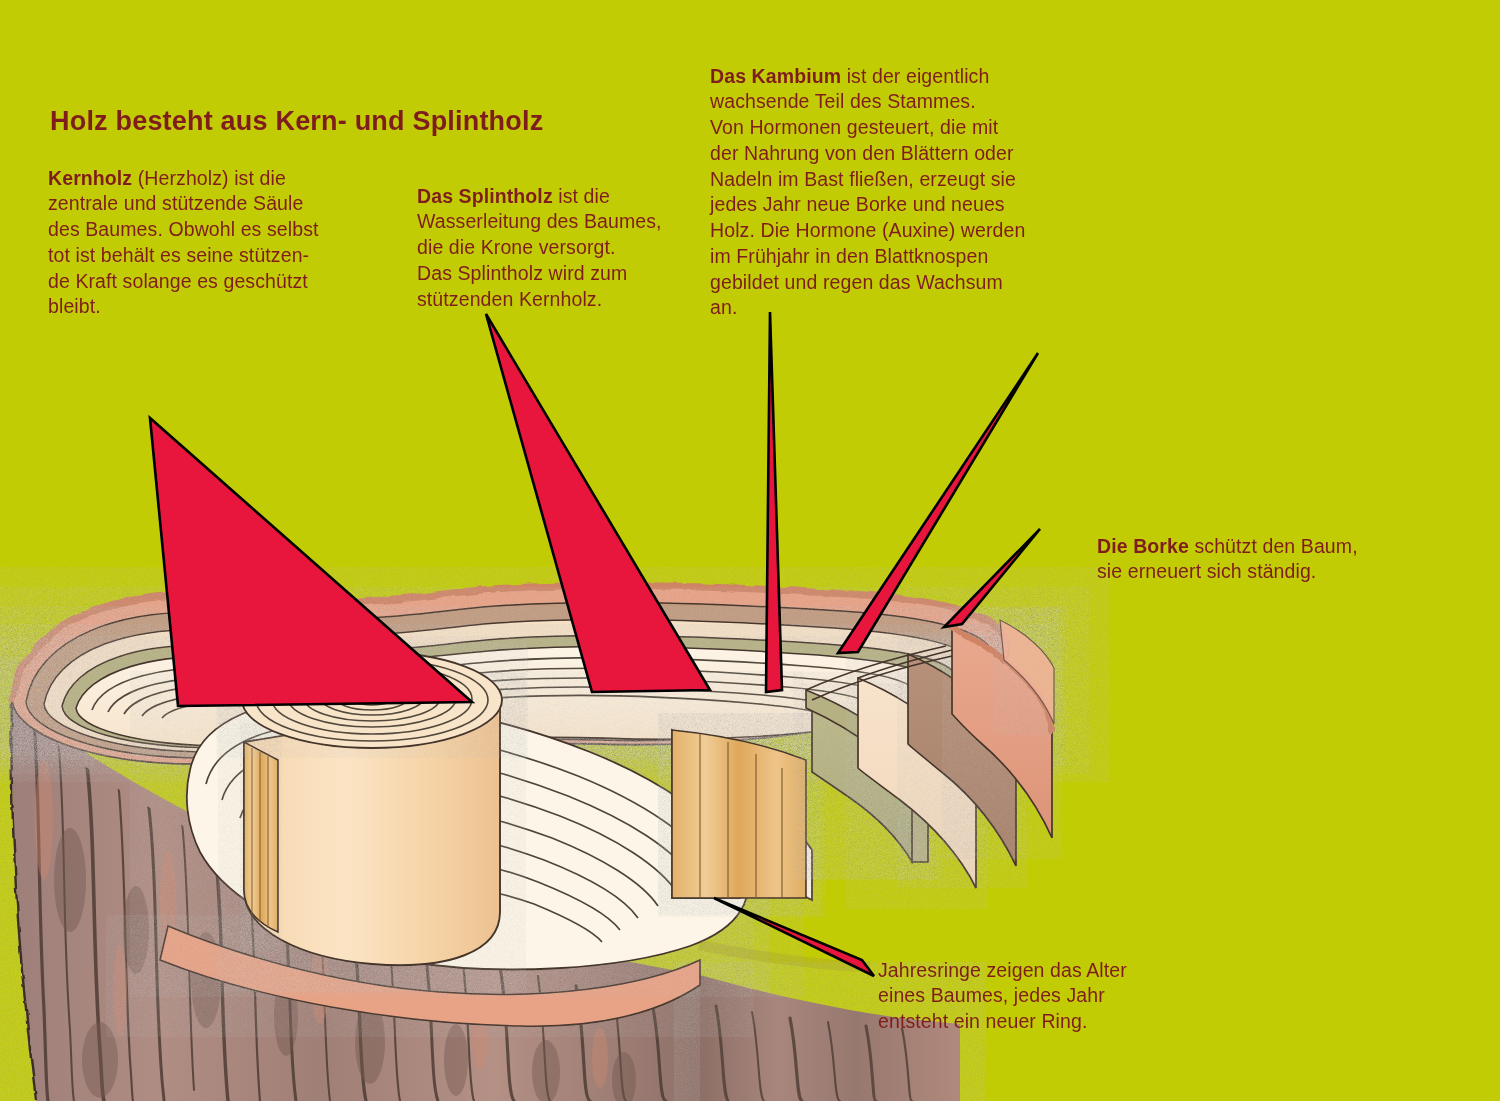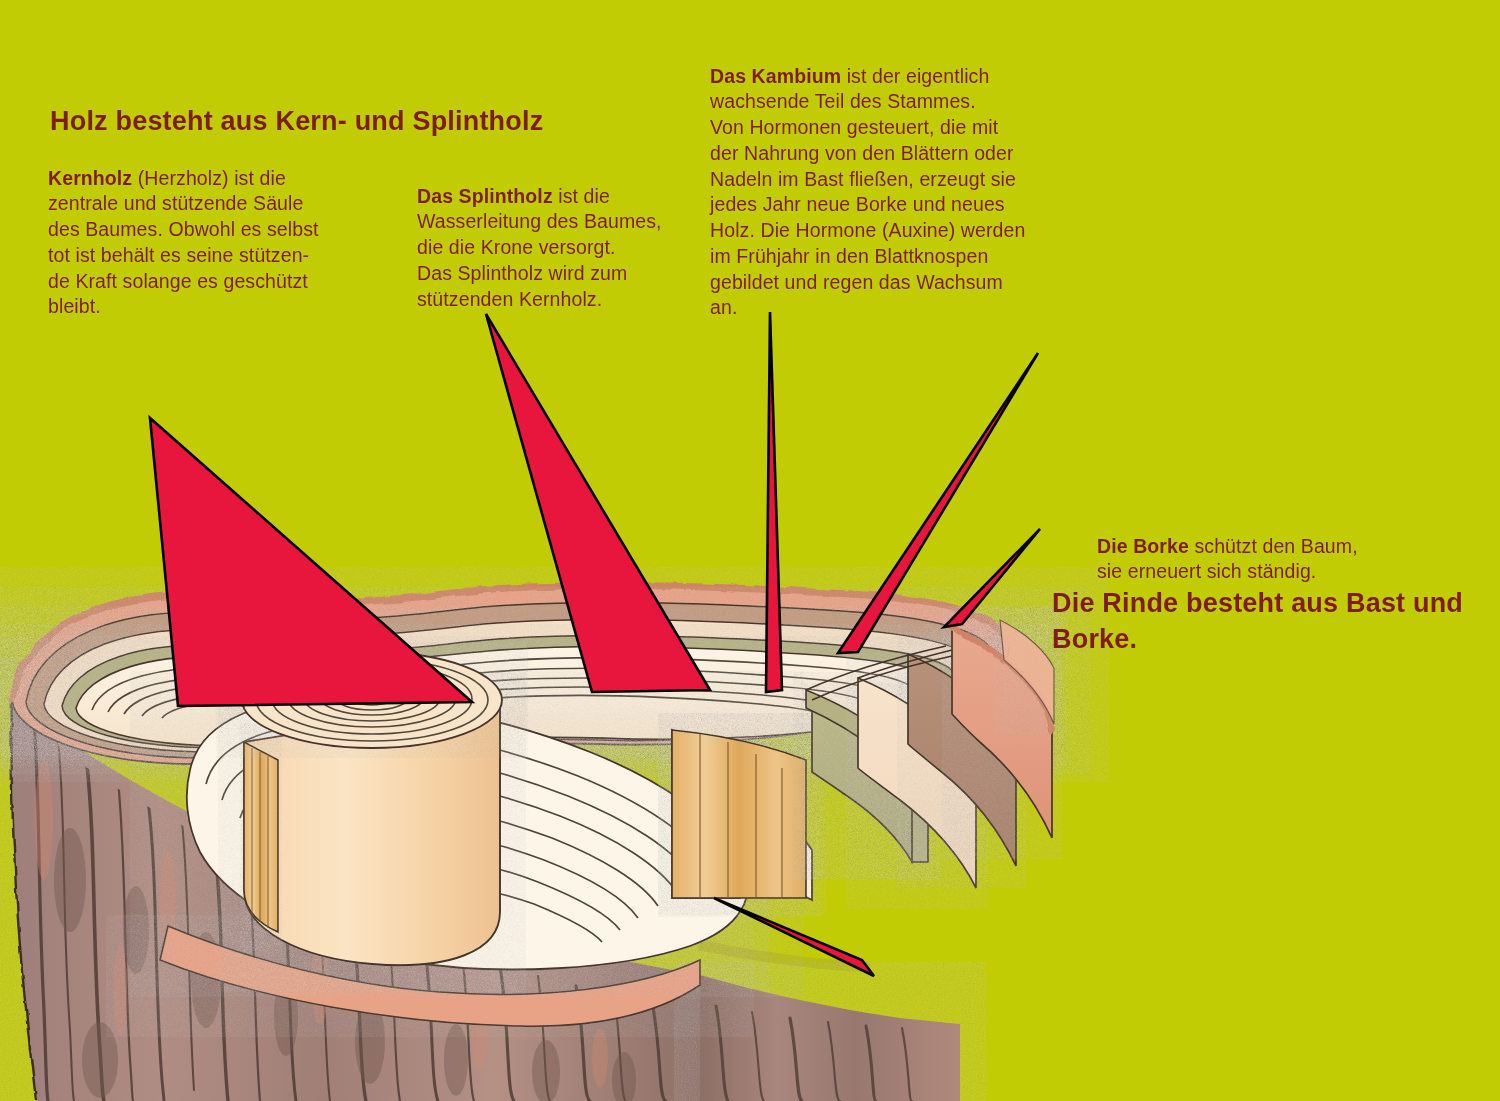--- a/index.html
+++ b/index.html
@@ -399,16 +399,20 @@
 gebildet und regen das Wachsum
 an.</span>
   </div>
 
 
   <div id="block-borke" class="txt body">
     <b class="lead">Die Borke</b><span> schützt den Baum,
 sie erneuert sich ständig.</span>
   </div>
 
-  <div id="heading-rinde" class="txt heading">Die Rinde besteht aus Bast und Borke.</div>
-
+
+  <div id="block-ringe" class="txt body">
+    <span>Jahresringe zeigen das Alter
+eines Baumes, jedes Jahr
+entsteht ein neuer Ring.</span>
+  </div>
 
 </div>
 
 </body></html>

